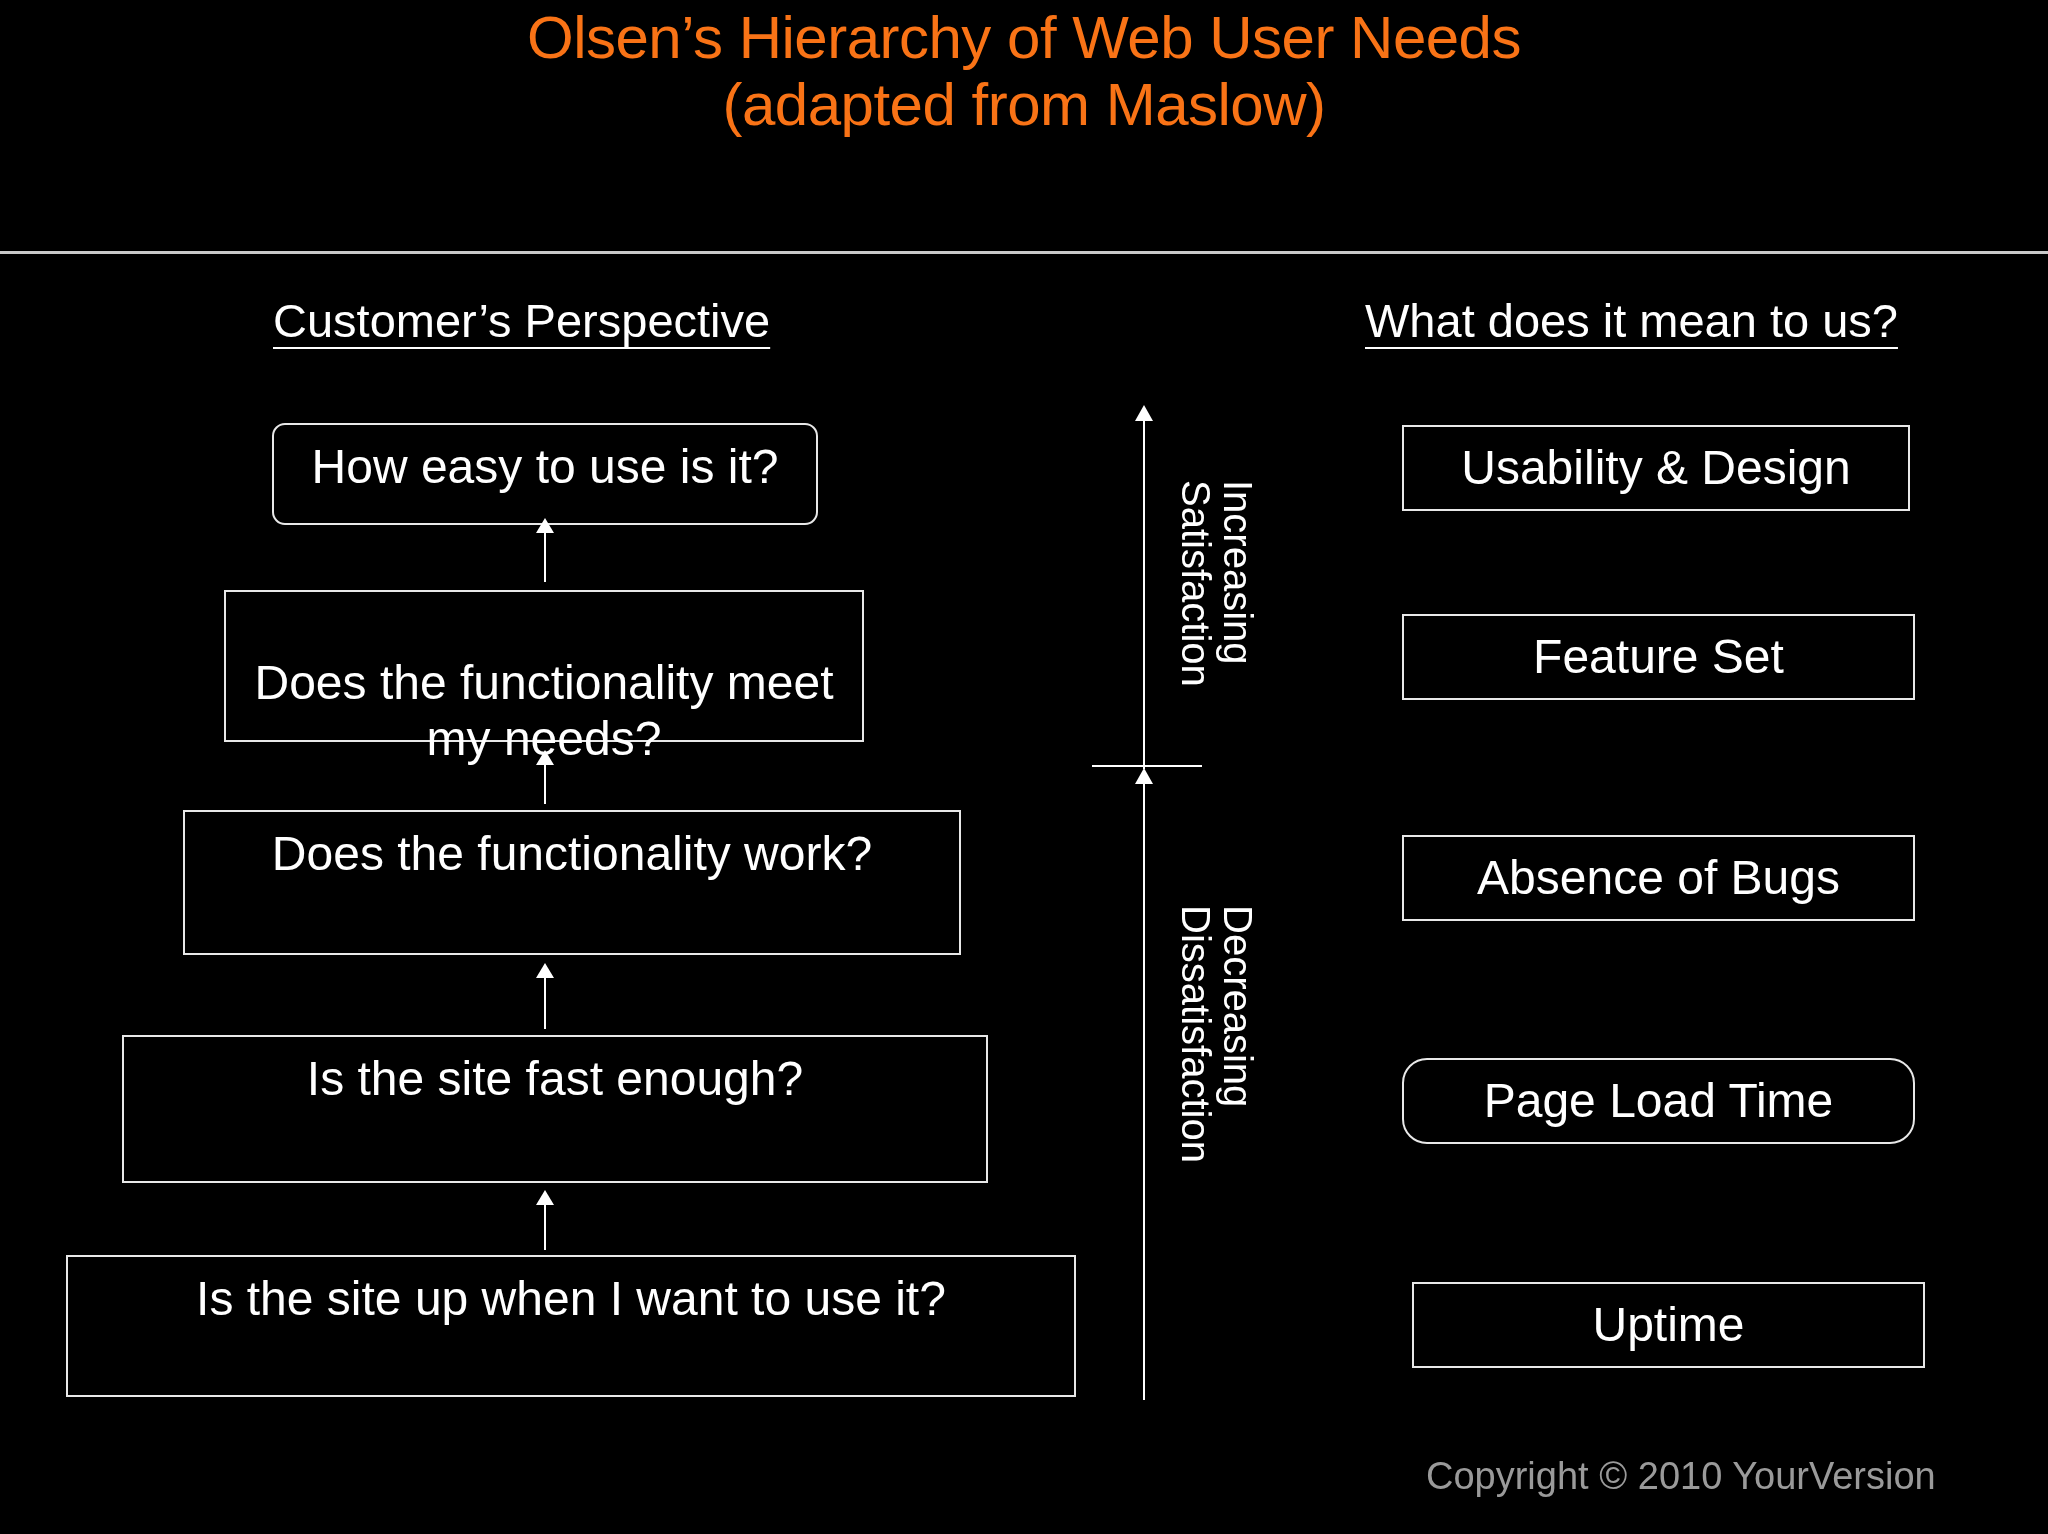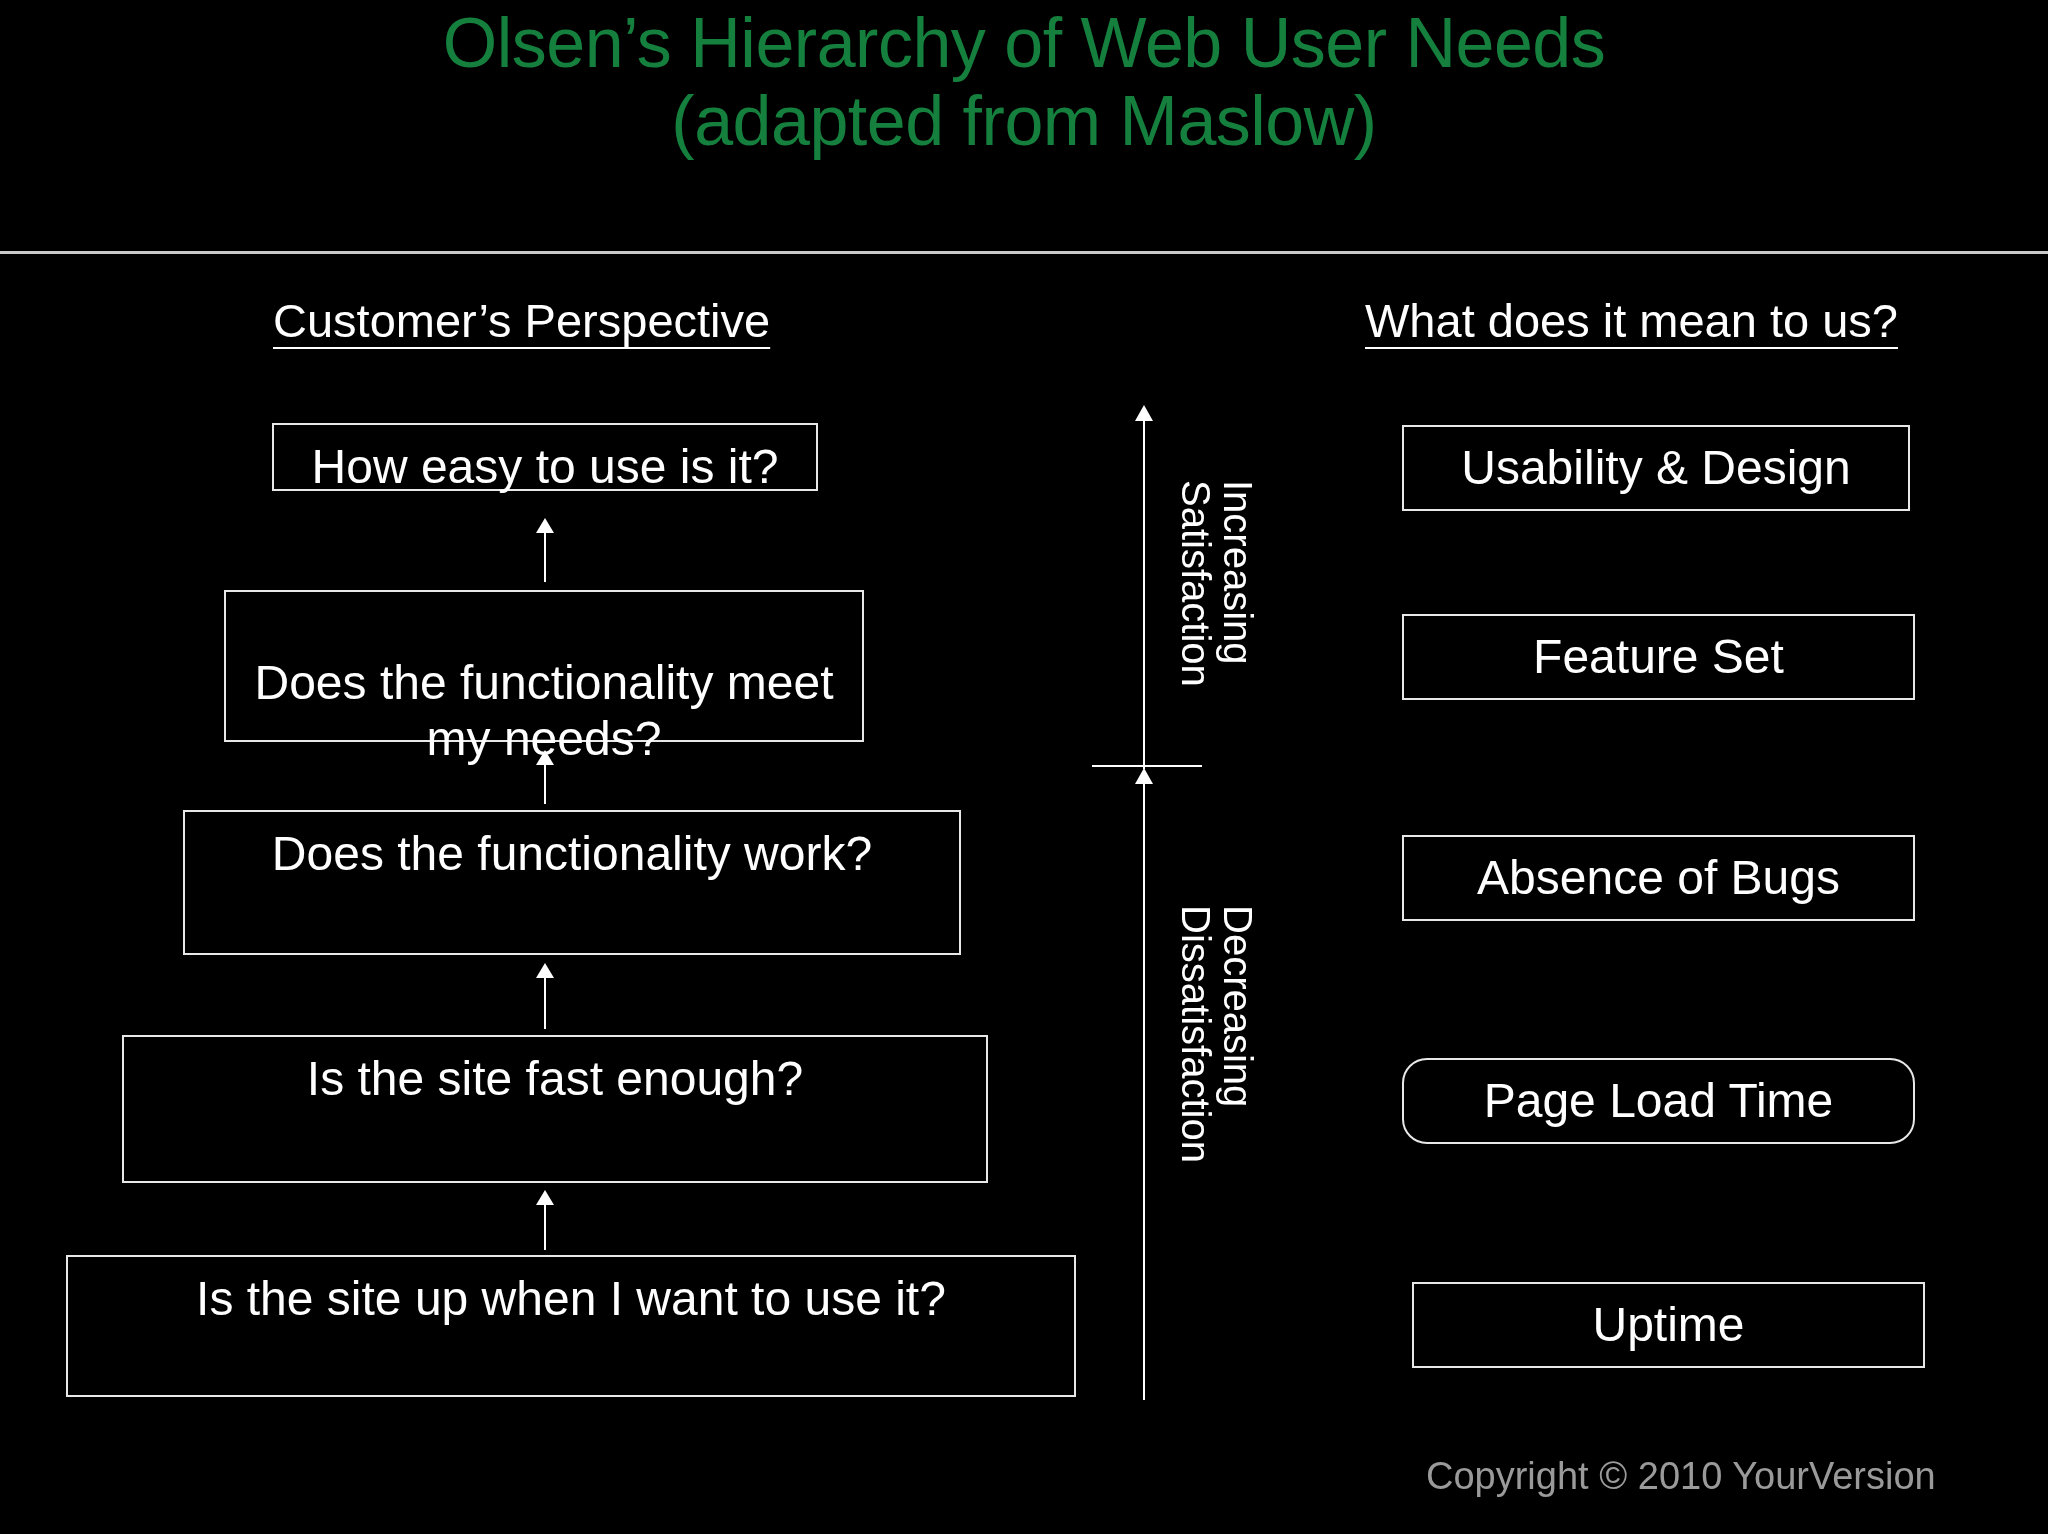--- a/index.html
+++ b/index.html
@@ -20,24 +20,24 @@
   
   #title-block {
     position: absolute;
     left: 0;
     top: 4px;
     width: 2048px;
     text-align: center;
   }
   .title-line {
     font-family: "Liberation Sans", sans-serif;
-    font-size: 70px;
+    font-size: 60px;
     line-height: 1.12;
     font-weight: 400;
-    color: #15803d;
+    color: #f97316;
     letter-spacing: -0.5px;
     white-space: nowrap;
   }
   #title-rule {
     position: absolute;
     left: 0;
     top: 251px;
     width: 2048px;
     height: 3px;
     background: #c9c9c9;
@@ -68,21 +68,21 @@
     font-size: 48px;
     line-height: 1.16;
   }
   .nbox .nbox-label {
     display: block;
     padding-top: 14px;
   }
   .nbox.two-line .nbox-label { padding-top: 16px; margin-top: 47px; }
 
   
-  #box-l1 { left: 272px; top: 423px;  width: 546px;  height: 68px; }
+  #box-l1 { left: 272px; top: 423px;  width: 546px;  height: 102px; border-radius: 13px; }
   #box-l2 { left: 224px; top: 590px;  width: 640px;  height: 152px; }
   #box-l3 { left: 155px; top: 810px;  width: 778px;  height: 145px; margin-left: 28px; }
   #box-l4 { left: 122px; top: 1035px; width: 866px;  height: 148px; }
   #box-l5 { left: 66px;  top: 1255px; width: 1010px; height: 142px; }
 
   
   #box-r1 { left: 1402px; top: 425px;  width: 508px; height: 86px; }
   #box-r2 { left: 1402px; top: 614px;  width: 513px; height: 86px; }
   #box-r3 { left: 1402px; top: 835px;  width: 513px; height: 86px; }
   #box-r4 { left: 1402px; top: 1058px; width: 513px; height: 86px; border-radius: 25px; }

